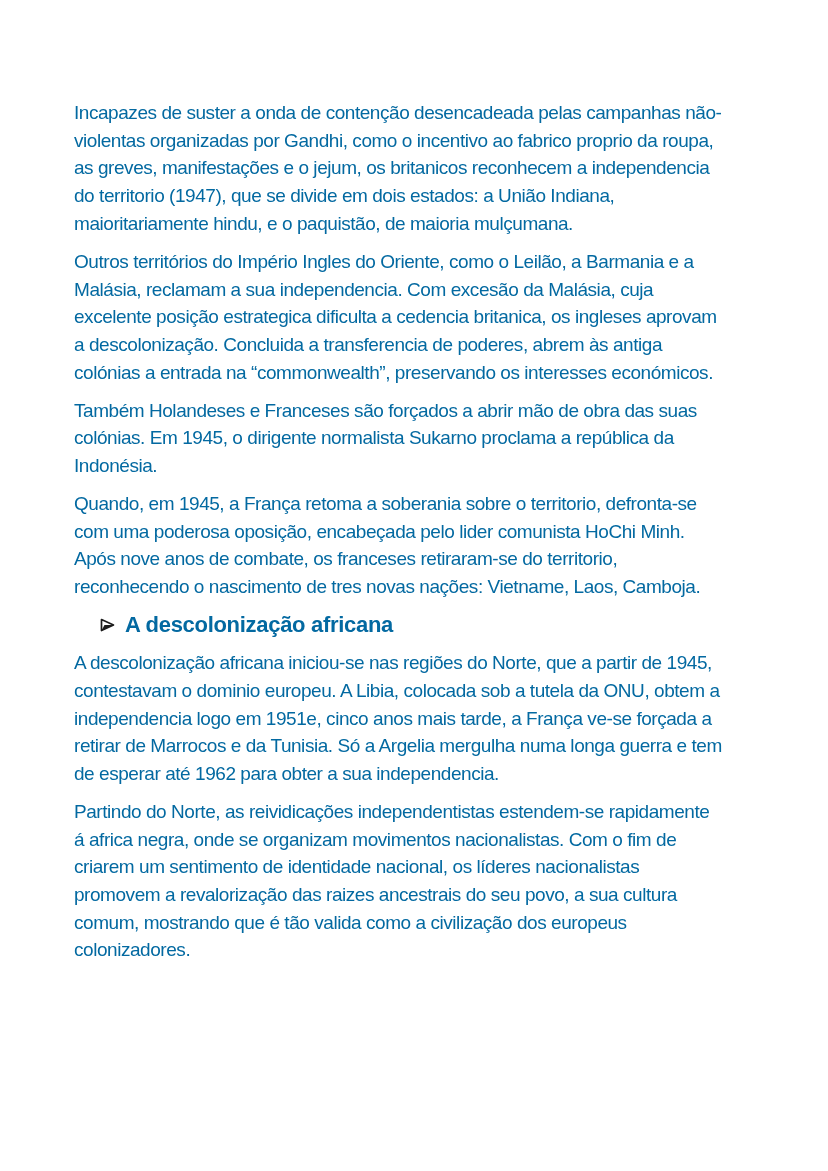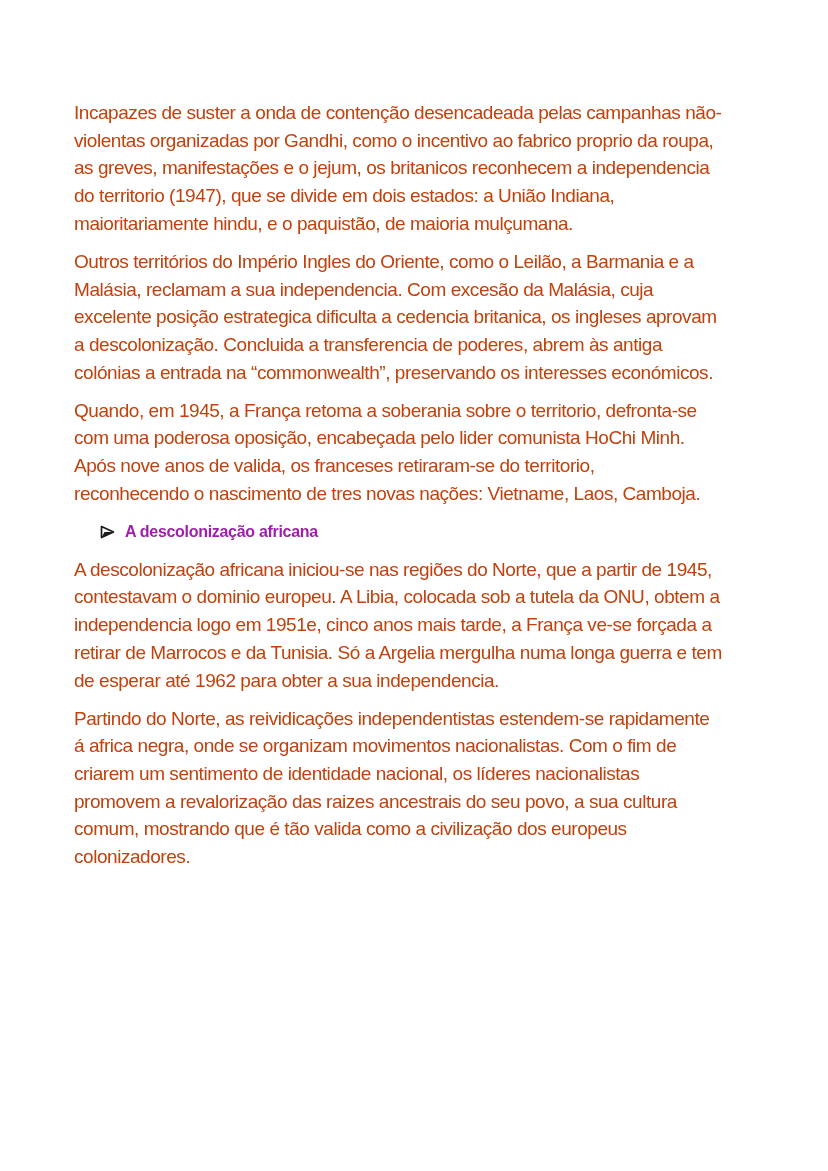--- a/index.html
+++ b/index.html
@@ -21,66 +21,69 @@
     left: 74px;
     top: 99px;
     width: 694px;
   }
   .para {
     margin: 0 0 10.3px 0;
     font-size: 19px;
     line-height: 27.7px;
     letter-spacing: -0.45px;
     white-space: pre-line;
-    color: #c2410c;
+    color: #0369a1;
   }
   .heading {
     display: flex;
     align-items: center;
     padding-left: 26px;
     margin: 0 0 10.3px 0;
     line-height: 27.7px;
   }
   .heading .bullet {
     display: inline-flex;
     align-items: center;
     width: 15px;
     margin-right: 10px;
     flex: 0 0 auto;
   }
   .heading .heading-text {
-    font-size: 16px;
+    font-size: 22px;
     font-weight: bold;
     letter-spacing: -0.3px;
-    color: #a21caf;
+    color: #0369a1;
   }
 </style>
 </head>
 <body>
 
 <div class="page">
   <div class="text-block">
 
     <p class="para">Incapazes de suster a onda de contenção desencadeada pelas campanhas não-
 violentas organizadas por Gandhi, como o incentivo ao fabrico proprio da roupa,
 as greves, manifestações e o jejum, os britanicos reconhecem a independencia
 do territorio (1947), que se divide em dois estados: a União Indiana,
 maioritariamente hindu, e o paquistão, de maioria mulçumana.</p>
 
     <p class="para">Outros territórios do Império Ingles do Oriente, como o Leilão, a Barmania e a
 Malásia, reclamam a sua independencia. Com excesão da Malásia, cuja
 excelente posição estrategica dificulta a cedencia britanica, os ingleses aprovam
 a descolonização. Concluida a transferencia de poderes, abrem às antiga
 colónias a entrada na “commonwealth”, preservando os interesses económicos.</p>
 
+    <p class="para">Também Holandeses e Franceses são forçados a abrir mão de obra das suas
+colónias. Em 1945, o dirigente normalista Sukarno proclama a república da
+Indonésia.</p>
 
 
     <p class="para">Quando, em 1945, a França retoma a soberania sobre o territorio, defronta-se
 com uma poderosa oposição, encabeçada pelo lider comunista HoChi Minh.
-Após nove anos de valida, os franceses retiraram-se do territorio,
+Após nove anos de combate, os franceses retiraram-se do territorio,
 reconhecendo o nascimento de tres novas nações: Vietname, Laos, Camboja.</p>
 
     <div class="heading">
       <span class="bullet">
         <svg width="15" height="14" viewBox="0 0 15 14" aria-hidden="true">
           <path d="M1.5 1.5 L13.5 7 L1.5 12.5 Z" fill="none" stroke="#1c1c1c" stroke-width="1.7" stroke-linejoin="round"></path>
           <path d="M1.5 12.5 L13.5 7 L4.5 7 Z" fill="#1c1c1c"></path>
         </svg>
       </span>
       <span class="heading-text">A descolonização africana</span>

